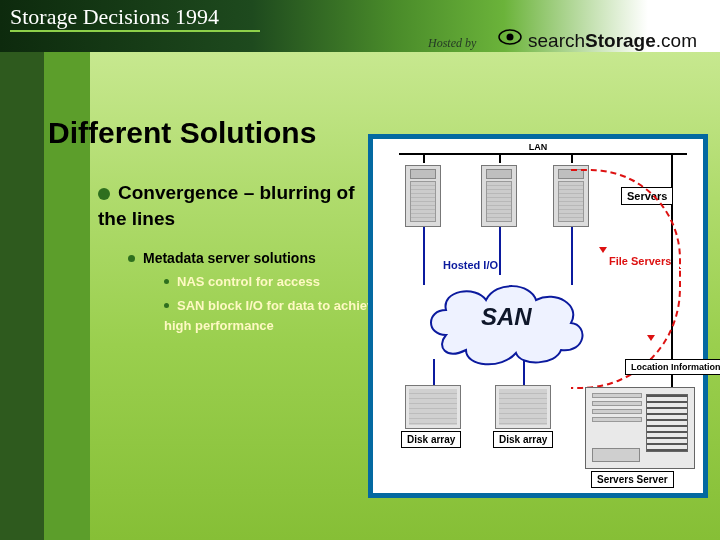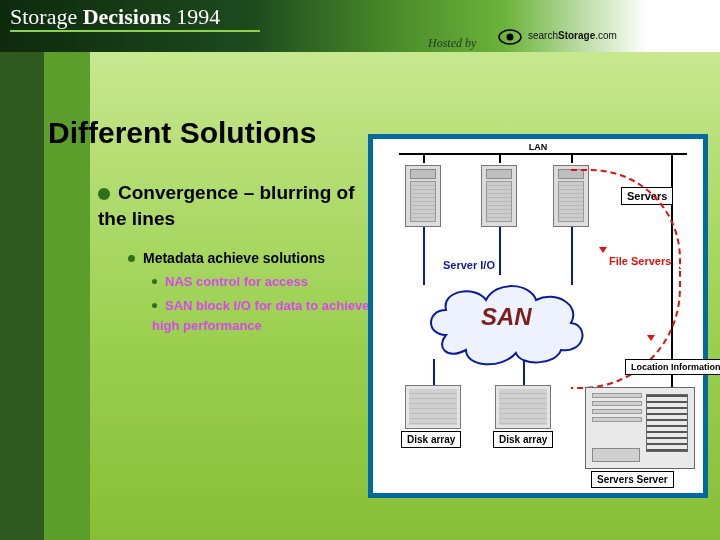--- a/index.html
+++ b/index.html
@@ -9,36 +9,36 @@
   
   .header-bar {
     position: absolute; top: 0; left: 0; width: 720px; height: 52px;
     background: linear-gradient(to right, #0d2a0d 0%, #1e4a1e 35%, #4a8c2a 55%, #6bb33a 70%, #fff 90%);
   }
   .header-title {
     position: absolute; left: 10px; top: 4px;
     font-family: Georgia, 'Times New Roman', serif;
     color: #fff; font-size: 22px; font-weight: normal;
   }
-  .header-title .bold { font-weight: bold; }
+  .header-title .bold { font-weight: normal; }
   .header-underline {
     position: absolute; left: 10px; top: 30px; width: 250px; height: 2px; background: #8ed14a;
   }
   .hosted-by {
     position: absolute; left: 428px; top: 36px;
     font-family: Georgia, serif; font-style: italic;
     color: #253a25; font-size: 12px;
   }
   .logo-eye {
     position: absolute; left: 498px; top: 28px; width: 24px; height: 18px;
   }
   .logo-eye svg { width: 24px; height: 18px; }
   .search-storage {
     position: absolute; left: 528px; top: 30px;
-    font-family: Arial, sans-serif; color: #111; font-size: 10px;
+    font-family: Arial, sans-serif; color: #111; font-size: 19px;
   }
   .search-storage .b { font-weight: bold; }
 
   
   .body-area {
     position: absolute; top: 52px; left: 0; width: 688px; height: 488px;
     background: #000;
   }
   .left-strip-dark {
     position: absolute; left: 0; top: 0; width: 44px; height: 488px; background: #2e5a1e;
@@ -73,22 +73,22 @@
     position: absolute; left: 128px; top: 196px; width: 250px;
     font-size: 14px; font-weight: bold; color: #000;
     line-height: 1.5;
   }
   .sub-dot {
     display: inline-block; width: 7px; height: 7px;
     background: #2e6f1e; border-radius: 50%;
     margin-right: 8px; position: relative; top: -1px;
   }
   .sub2 {
-    position: absolute; left: 152px; width: 230px;
-    font-size: 13px; font-weight: bold; color: #d946ef;
+    position: absolute; left: 164px; width: 230px;
+    font-size: 13px; font-weight: bold; color: #fef9c3;
     line-height: 1.55;
   }
   .sub2a { top: 220px; }
   .sub2b { top: 244px; }
   .sub-sdot {
     display: inline-block; width: 5px; height: 5px;
     background: #2e6f1e; border-radius: 50%;
     margin-right: 8px; position: relative; top: -2px;
   }
 
@@ -142,21 +142,21 @@
     position: absolute; left: 236px; top: 116px;
     font-size: 11px; font-weight: bold; color: #d11;
   }
 
   
   .cloud {
     position: absolute; left: 48px; top: 136px; width: 170px; height: 92px;
   }
   .san-text {
     position: absolute; left: 108px; top: 164px;
-    font-size: 24px; font-weight: bold; font-style: italic; color: #7f1d1d;
+    font-size: 24px; font-weight: bold; font-style: italic; color: #0f172a;
   }
 
   
   .blue-line { position: absolute; width: 2px; background: #0b1a9e; }
   .bl1 { left: 50px; top: 88px; height: 58px; }
   .bl2 { left: 126px; top: 88px; height: 48px; }
   .bl3 { left: 198px; top: 88px; height: 58px; }
 
   
   .bl4 { left: 60px; top: 220px; height: 28px; }
@@ -244,21 +244,21 @@
   <div class="left-strip-mid"></div>
   <div class="content-panel"></div>
 
   <div class="slide-title">Different Solutions</div>
 
   <div class="bullet-main">
     <span class="disc-green"></span><span>Convergence – blurring of the lines</span>
   </div>
 
   <div class="sub1">
-    <span class="sub-dot"></span><span>Metadata achieve solutions</span>
+    <span class="sub-dot"></span><span>Metadata server solutions</span>
   </div>
   <div class="sub2 sub2a">
     <span class="sub-sdot"></span><span>NAS control for access</span>
   </div>
   <div class="sub2 sub2b">
     <span class="sub-sdot"></span><span>SAN block I/O for data to achieve high performance</span>
   </div>
 
   <div class="diagram">
     <div class="lan-label">LAN</div>
@@ -272,21 +272,21 @@
     <div class="server srv1"></div>
     <div class="server srv2"></div>
     <div class="server srv3"></div>
 
     <div class="label-box lbl-servers">Servers</div>
 
     <div class="blue-line bl1"></div>
     <div class="blue-line bl2"></div>
     <div class="blue-line bl3"></div>
 
-    <div class="lbl-blockio">Server I/O</div>
+    <div class="lbl-blockio">Hosted I/O</div>
     <div class="lbl-filereq">File Servers</div>
 
     <div class="red-curve1"></div>
     <div class="red-curve2"></div>
     <div class="red-arrow-a"></div>
     <div class="red-arrow-b"></div>
 
     <div class="cloud">
       <svg viewBox="0 0 170 92" width="170" height="92">
         <path d="M25 60 C5 60 5 35 25 35 C20 15 55 10 65 25 C75 5 110 8 115 25 C135 15 160 30 150 48 C168 50 165 78 140 75 C135 90 100 92 95 78 C80 95 45 92 45 75 C25 85 15 72 25 60 Z" fill="#eef2ff" stroke="#0b1a9e" stroke-width="2"></path>

